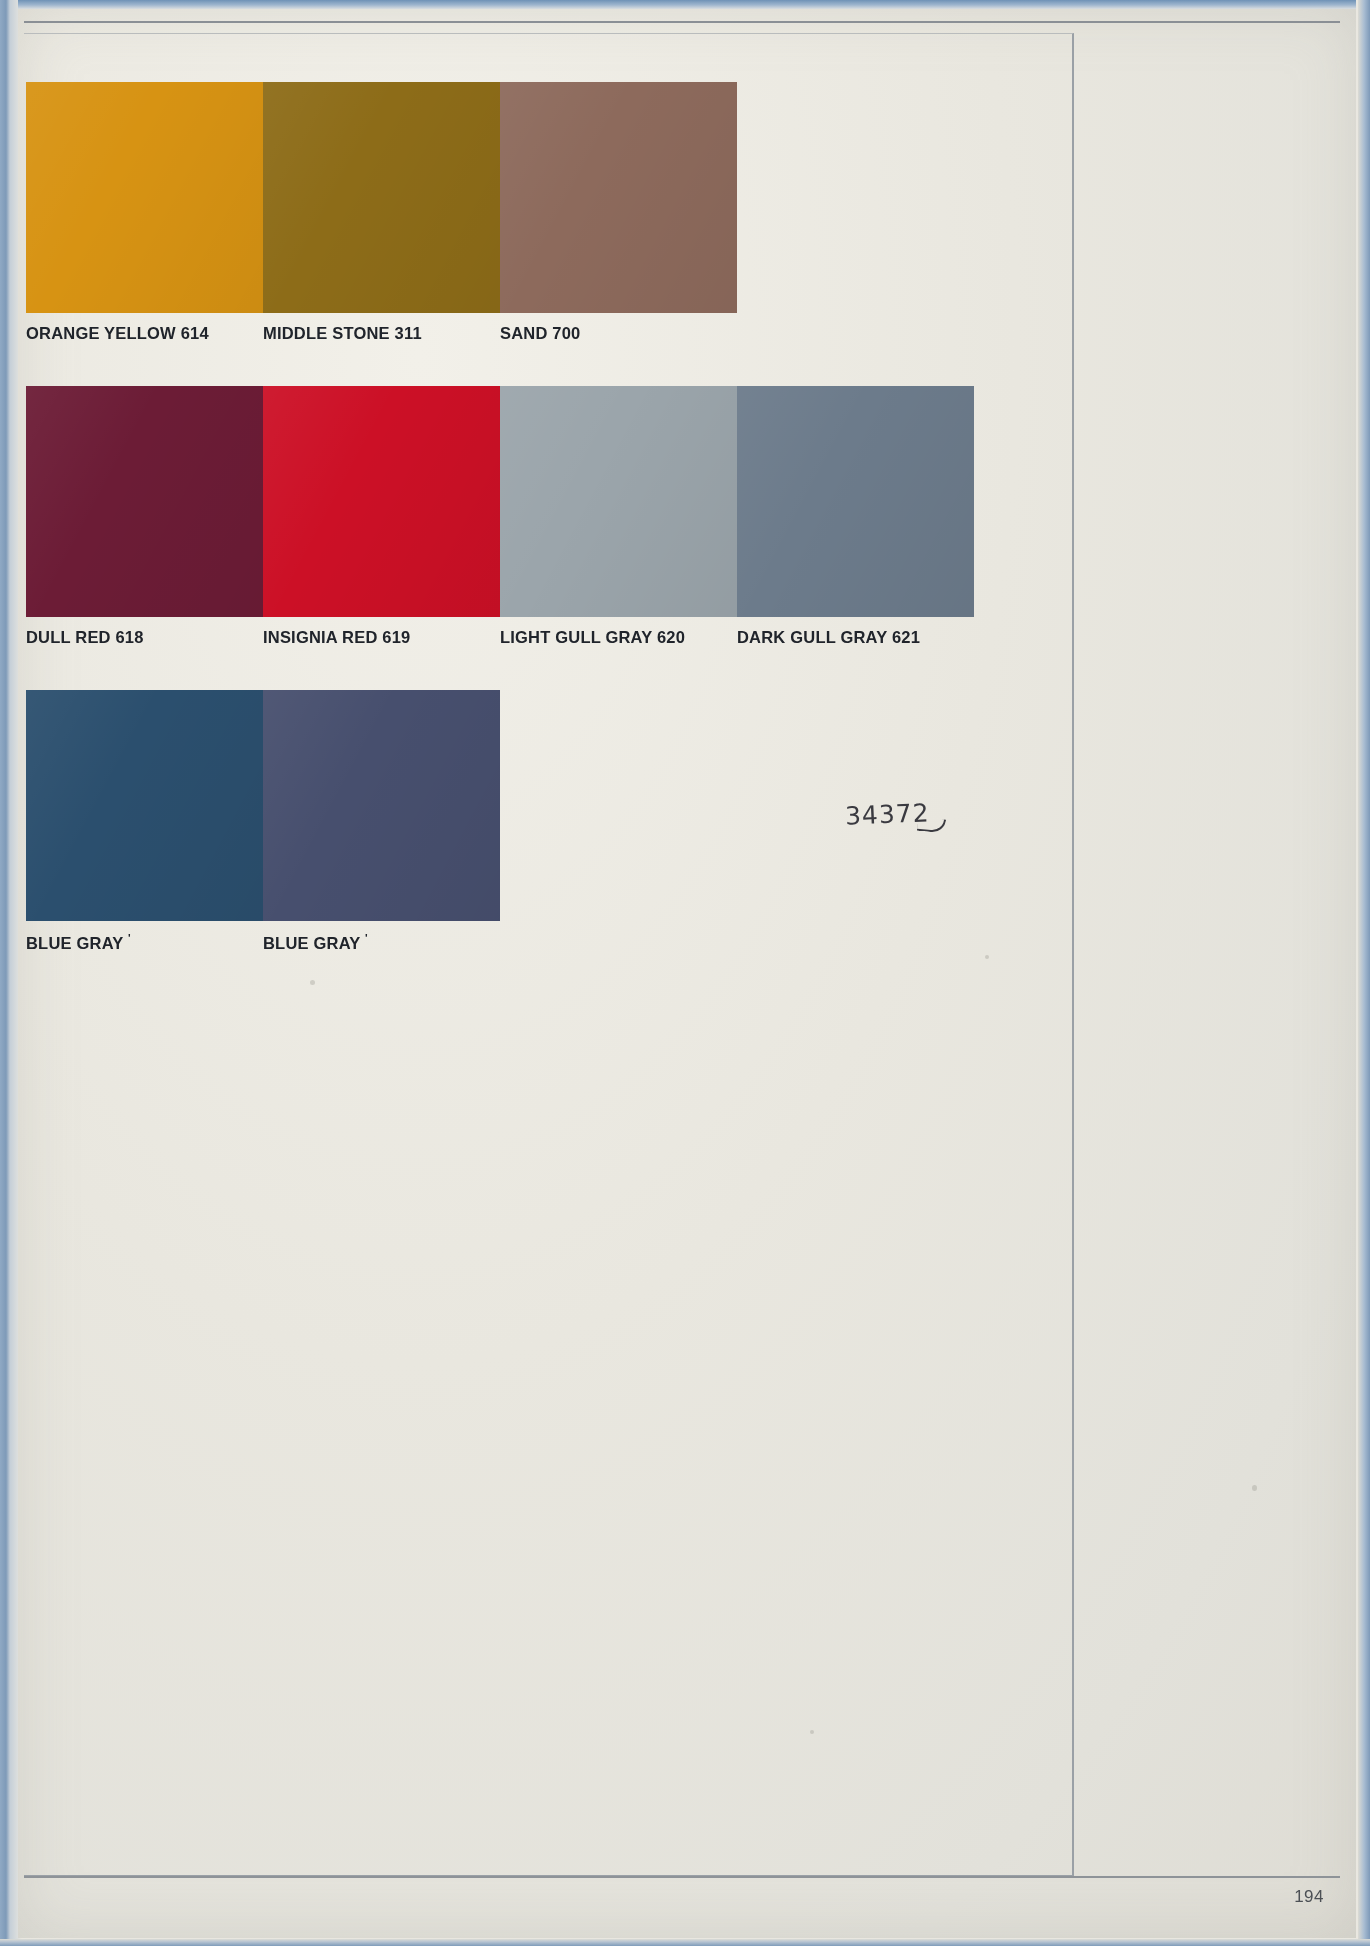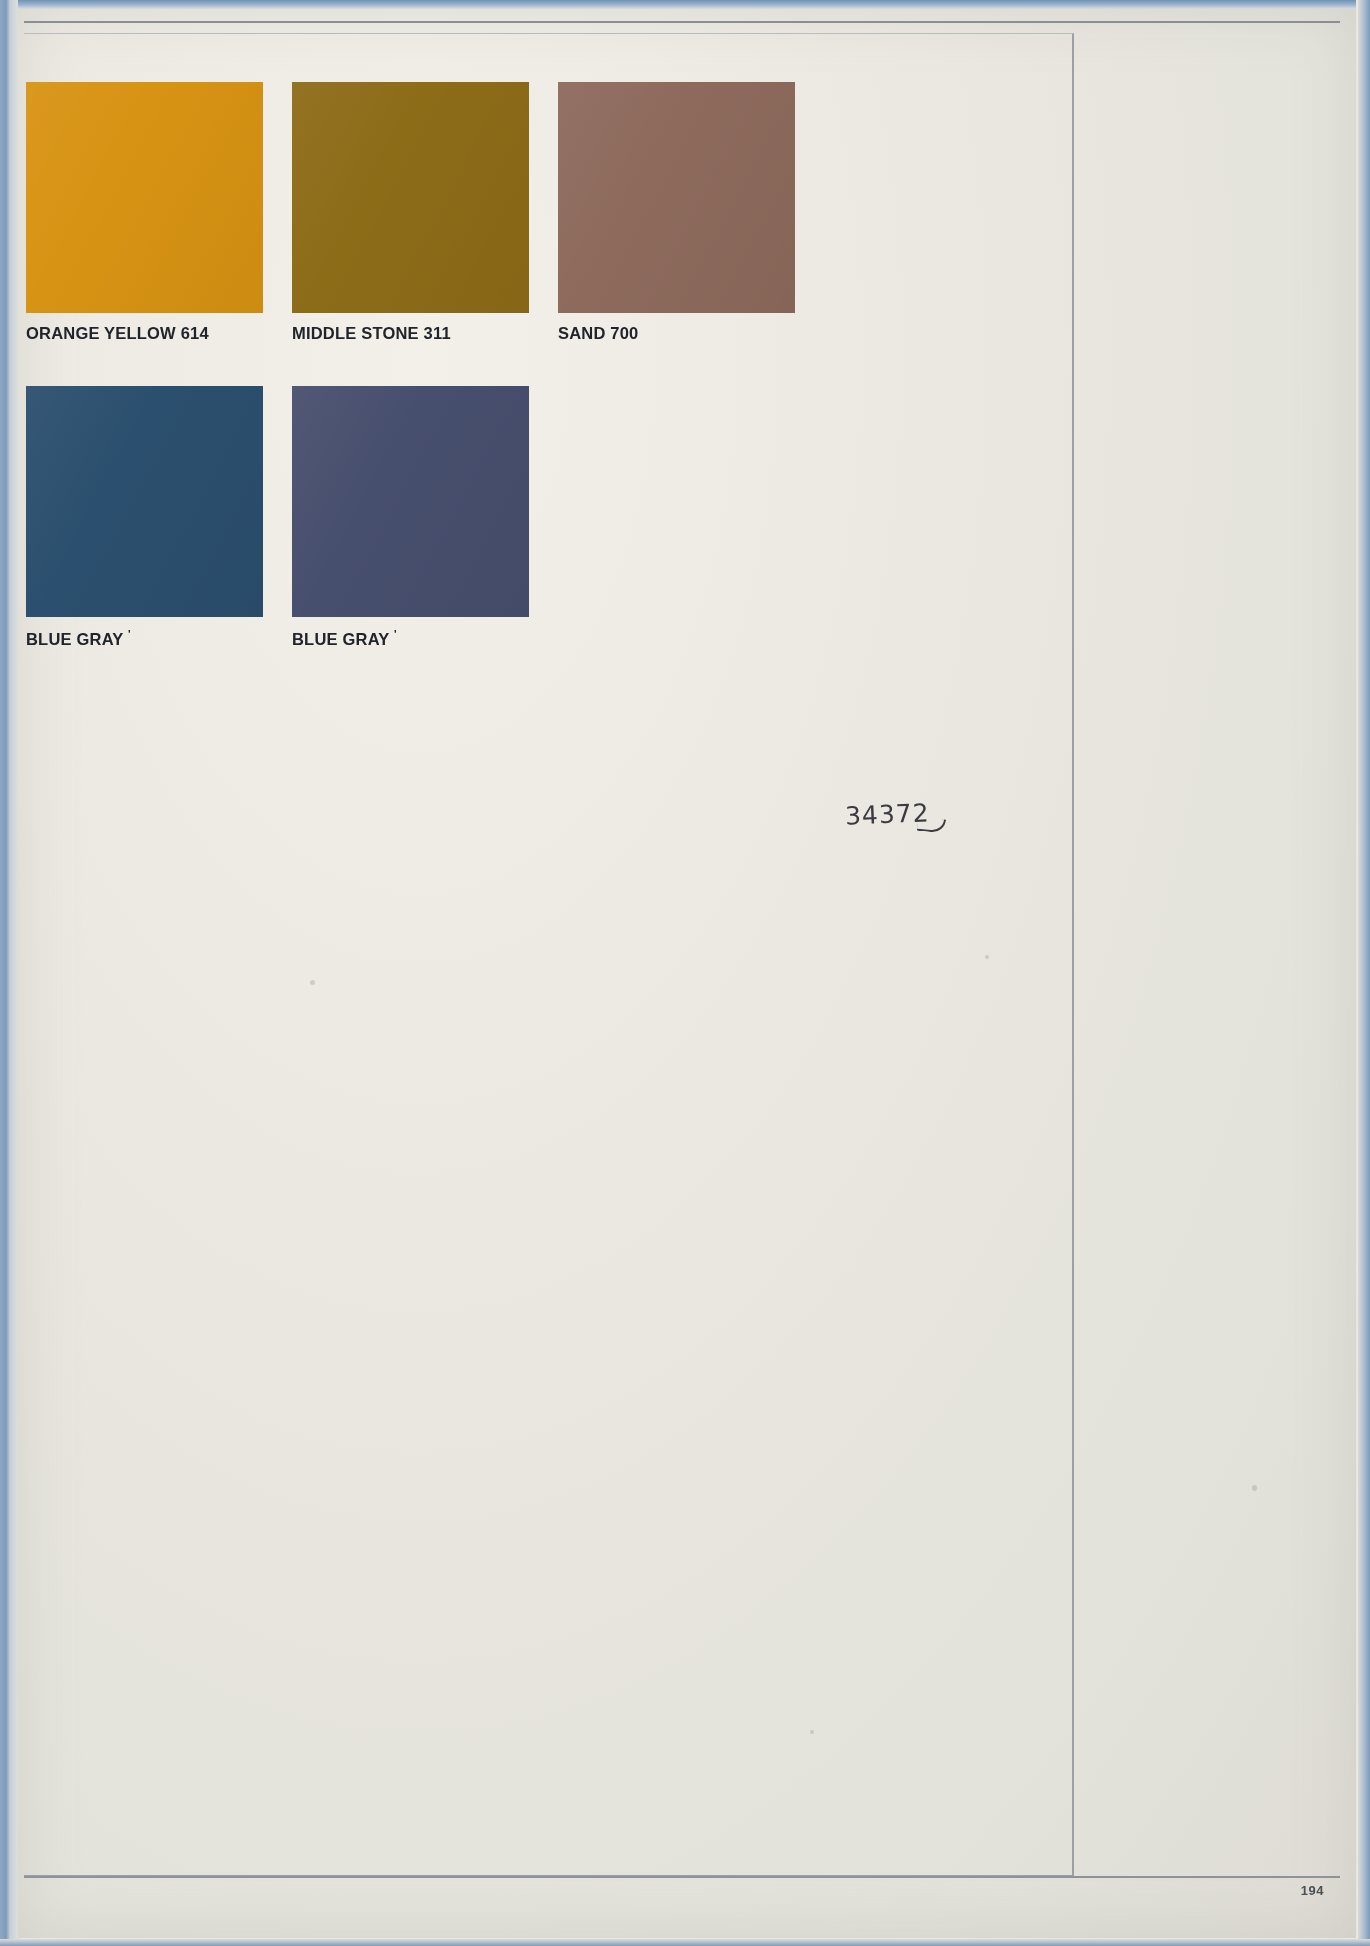--- a/index.html
+++ b/index.html
@@ -75,21 +75,20 @@
 
   
   #swatch-grid {
     position: absolute;
     left: 26px;
     top: 82px;
     width: 1040px;
   }
   .swatch-row {
     display: flex;
-    gap: 29px;
     margin-bottom: 43px;
   }
   .swatch-cell {
     width: 237px;
   }
   .swatch-chip {
     width: 237px;
     height: 231px;
     position: relative;
   }
@@ -133,25 +132,24 @@
     border-bottom: 2px solid #3a3a40;
     border-right: 2px solid #3a3a40;
     border-radius: 0 0 14px 0;
     transform: rotate(8deg);
   }
 
   
   #page-number {
     position: absolute;
     right: 46px;
-    bottom: 48px;
-    font-size: 13px;
+    bottom: 39px;
+    font-size: 17px;
     color: #4c5055;
     letter-spacing: .5px;
-    font-weight: bold;
   }
 
   
   .blemish {
     position: absolute;
     background: rgba(140,138,130,.30);
     border-radius: 50%;
   }
 </style>
 </head>
@@ -184,20 +182,38 @@
           <div class="swatch-chip" style="background: rgb(141, 108, 24);"></div>
           <div class="swatch-label">MIDDLE STONE 311</div>
         </div>
         <div class="swatch-cell">
           <div class="swatch-chip" style="background: rgb(141, 106, 92);"></div>
           <div class="swatch-label">SAND 700</div>
         </div>
       </div>
       <div class="swatch-row">
         <div class="swatch-cell">
+          <div class="swatch-chip" style="background: rgb(108, 28, 54);"></div>
+          <div class="swatch-label">DULL RED 618</div>
+        </div>
+        <div class="swatch-cell">
+          <div class="swatch-chip" style="background: rgb(204, 16, 38);"></div>
+          <div class="swatch-label">INSIGNIA RED 619</div>
+        </div>
+        <div class="swatch-cell">
+          <div class="swatch-chip" style="background: rgb(155, 165, 171);"></div>
+          <div class="swatch-label">LIGHT GULL GRAY 620</div>
+        </div>
+        <div class="swatch-cell">
+          <div class="swatch-chip" style="background: rgb(108, 123, 139);"></div>
+          <div class="swatch-label">DARK GULL GRAY 621</div>
+        </div>
+      </div>
+      <div class="swatch-row">
+        <div class="swatch-cell">
           <div class="swatch-chip" style="background: rgb(43, 79, 110);"></div>
           <div class="swatch-label">BLUE GRAY <span class="sup">'</span></div>
         </div>
         <div class="swatch-cell">
           <div class="swatch-chip" style="background: rgb(71, 79, 110);"></div>
           <div class="swatch-label">BLUE GRAY <span class="sup">'</span></div>
         </div>
       </div>
     </div>
 

